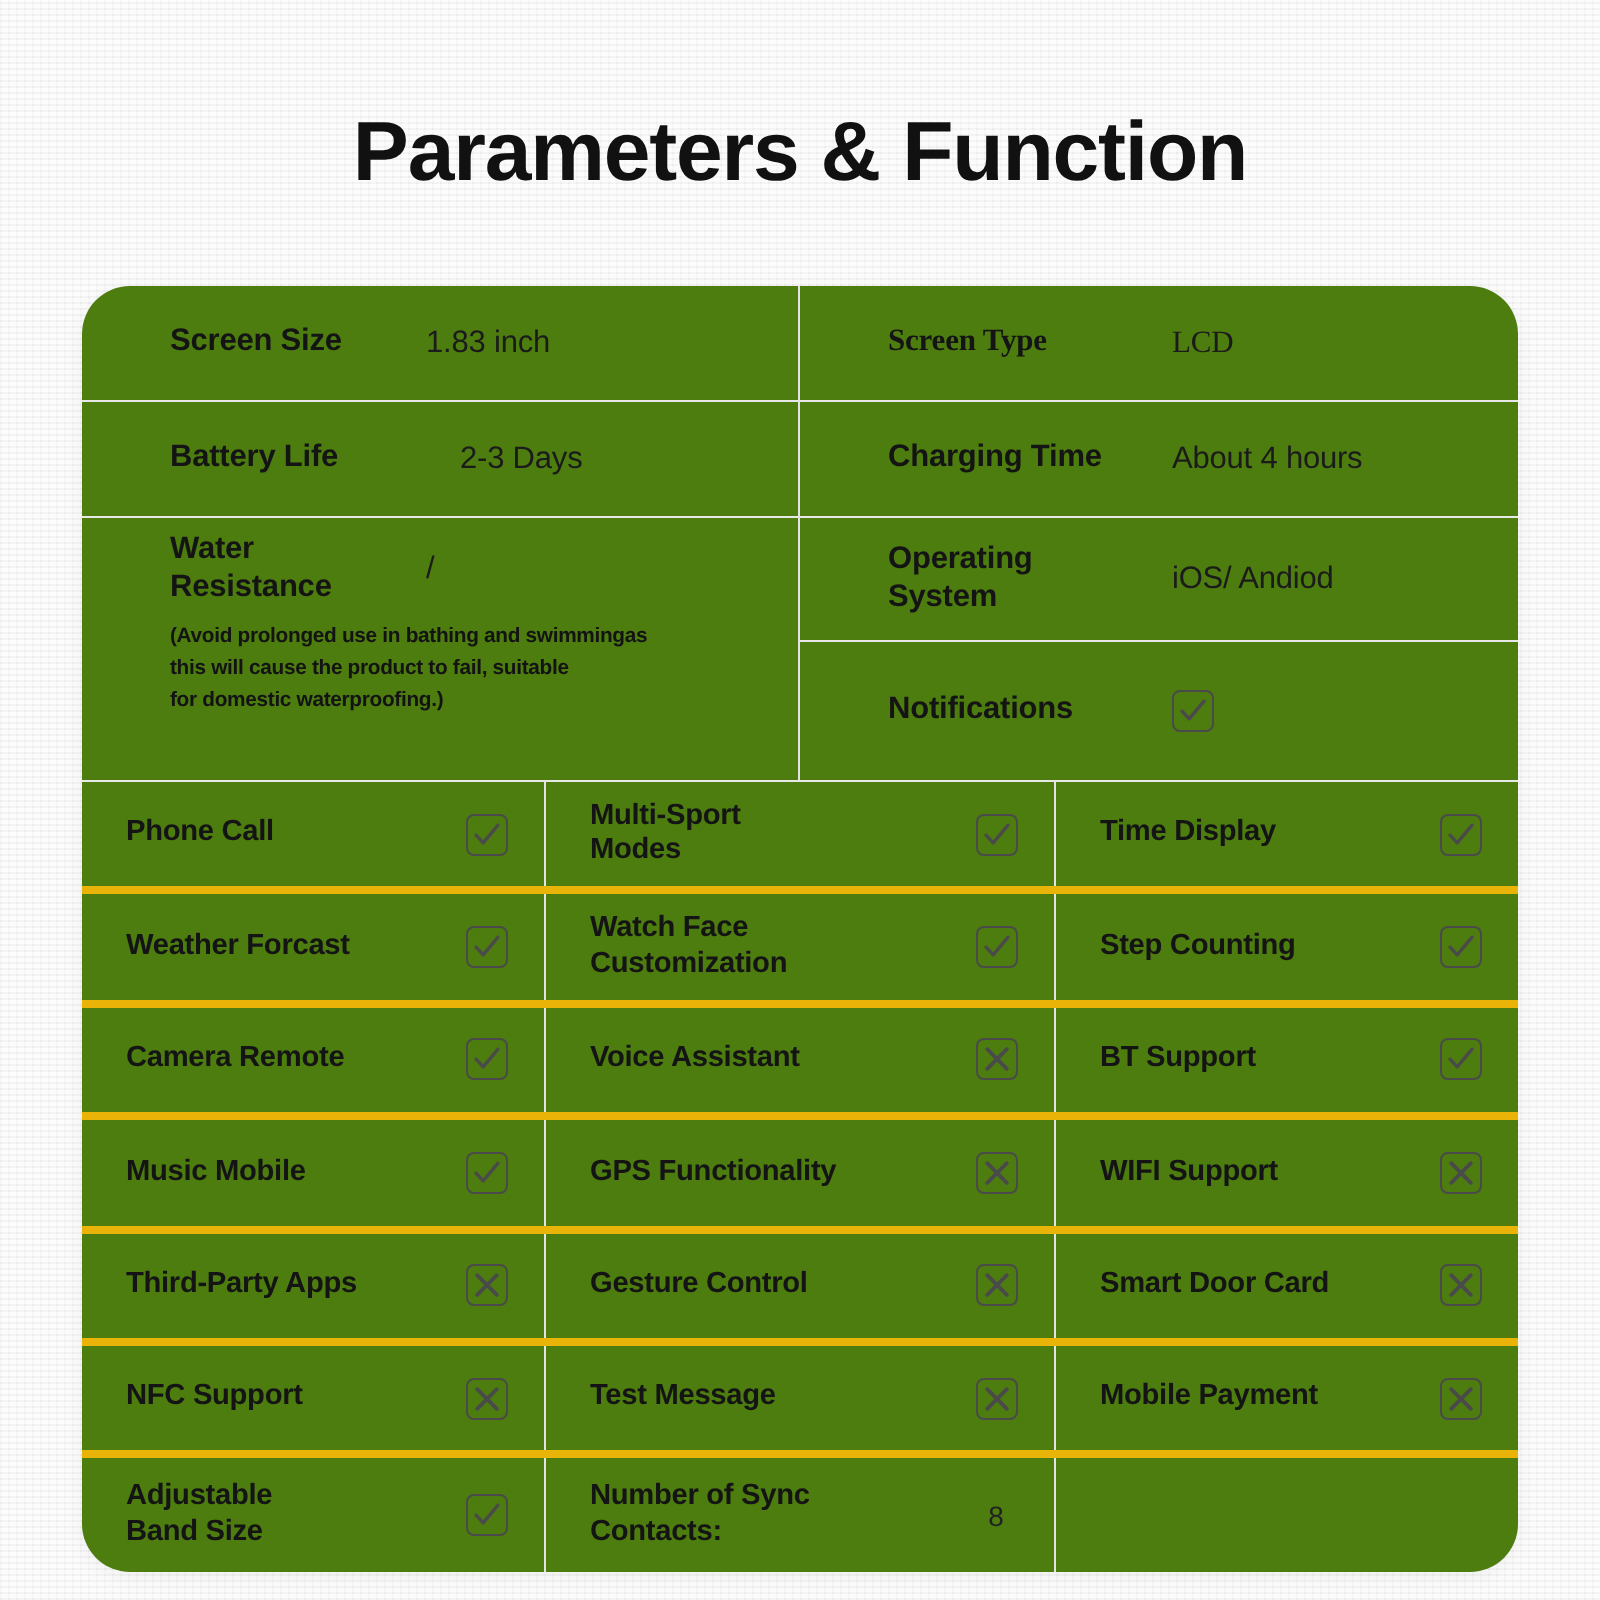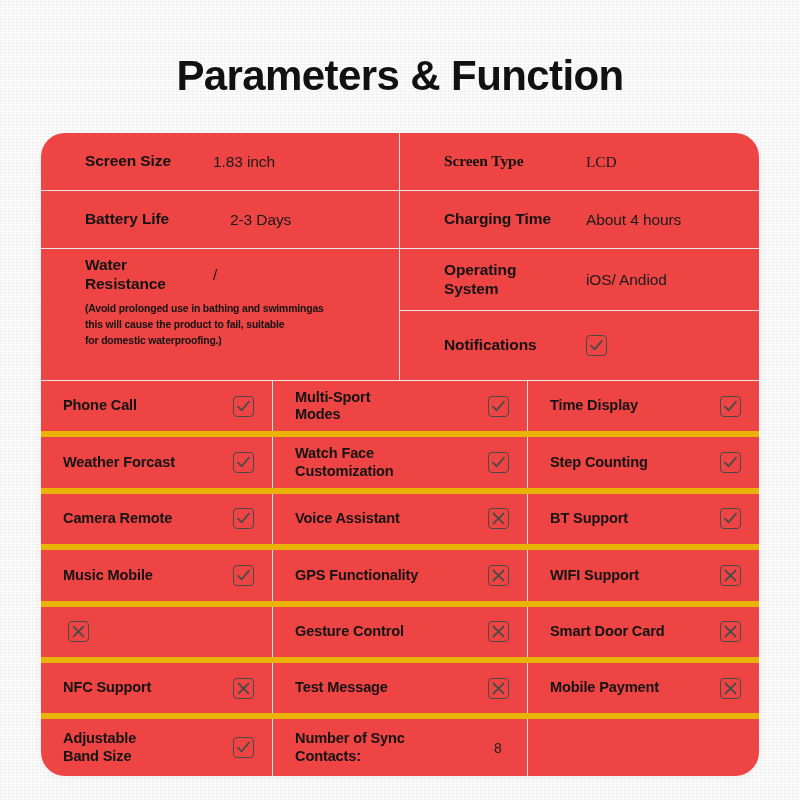--- a/index.html
+++ b/index.html
@@ -29,24 +29,24 @@
     font-weight: bold;
     letter-spacing: -0.6px;
     color: #111111;
     font-family: "Liberation Sans", sans-serif;
   }
 
   
   #spec-card {
     position: absolute;
     left: 41px;
-    top: 133px;
+    top: 143px;
     width: 718px;
     height: 643px;
-    background: #ef4444;
+    background: #4d7c0f;
     border-radius: 24px;
     overflow: hidden;
     box-shadow: 0 2px 10px rgba(0,0,0,0.05);
   }
 
   
   .specs-top {
     display: flex;
     height: 247px;
     box-sizing: border-box;
@@ -93,21 +93,21 @@
     letter-spacing: -0.15px;
   }
 
   
   .features {
     border-top: 1px solid #e8e8e8;
   }
   .feat-row {
     display: flex;
     height: 56.4px;
-    border-bottom: 6px solid #eab308;
+    border-bottom: 4px solid #eab308;
     box-sizing: border-box;
   }
   .feat-row:last-child { border-bottom: none; }
   .feat-cell {
     display: flex;
     align-items: center;
     box-sizing: border-box;
     border-right: 1px solid #e3e3e3;
     padding-left: 22px;
     padding-right: 14px;
@@ -368,20 +368,23 @@
             <span class="mark-box">
               <svg width="19" height="19" viewBox="0 0 19 19">
                 <path d="M4.6 4.6 L14.4 14.4 M14.4 4.6 L4.6 14.4" fill="none" stroke="#4a4a4a" stroke-width="1.9" stroke-linecap="round"></path>
               </svg>
             </span>
           </div>
         </div>
       </div>
       <div class="feat-row">
         <div class="feat-cell c0">
+          <div class="feat-label">
+            <div>Third-Party Apps</div>
+          </div>
           <div class="feat-mark">
             <span class="mark-box">
               <svg width="19" height="19" viewBox="0 0 19 19">
                 <path d="M4.6 4.6 L14.4 14.4 M14.4 4.6 L4.6 14.4" fill="none" stroke="#4a4a4a" stroke-width="1.9" stroke-linecap="round"></path>
               </svg>
             </span>
           </div>
         </div>
         <div class="feat-cell c1">
           <div class="feat-label">

